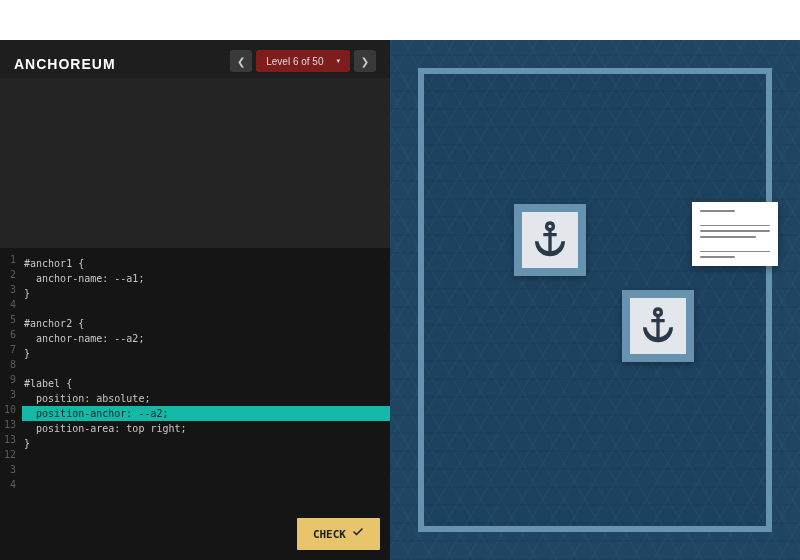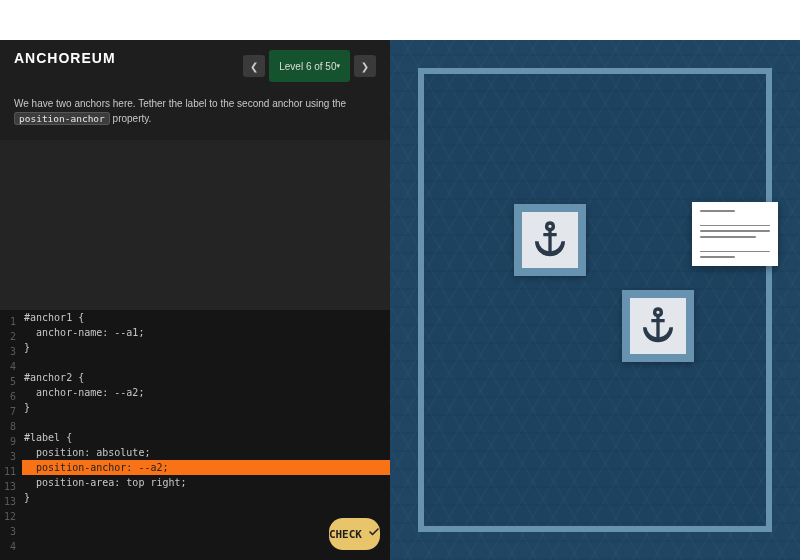--- a/index.html
+++ b/index.html
@@ -11,21 +11,21 @@
     width: 390px;
     background: #1e1e1e;
     color: #d0d0d0;
     display: flex;
     flex-direction: column;
     position: relative;
   }
   
   .header {
     display: flex;
-    align-items: flex-start;
+    align-items: flex-end;
     justify-content: space-between;
     padding: 10px 14px 6px 14px;
   }
   .brand {
     font-weight: 800;
     font-size: 14px;
     letter-spacing: 1px;
     color: #fff;
   }
   .level-nav {
@@ -35,28 +35,28 @@
   }
   .nav-btn {
     width: 22px; height: 22px;
     background: #3a3a3a;
     border-radius: 3px;
     display: flex; align-items: center; justify-content: center;
     color: #ccc;
     cursor: pointer;
   }
   .level-label {
-    height: 32px;
-    background: #14532d;
+    height: 22px;
+    background: #7f1d1d;
     border-radius: 3px;
     padding: 0 10px;
     font-size: 10px;
     display: flex; align-items: center;
     color: #ddd;
-    gap: 0;
+    gap: 13px;
     cursor: pointer;
   }
   .chev { font-size: 10px; }
   
   .instructions {
     padding: 8px 14px 14px 14px;
     font-size: 10px;
     line-height: 1.5;
     color: #c8c8c8;
   }
@@ -87,40 +87,40 @@
   }
   .gutter {
     width: 22px;
     text-align: right;
     color: #5a5a5a;
     padding: 4px 6px 4px 0;
     user-select: none;
   }
   .gutter div { height: 15px; }
   .code {
-    padding: 0 0;
+    padding: 8px 0;
     white-space: pre;
     flex: 1;
   }
   .code .line { height: 15px; padding-left: 2px; }
   .code .line.hl {
-    background: #f97316;
+    background: #14b8a6;
     color: #222;
   }
   
   .check-btn {
     position: absolute;
     right: 10px;
     bottom: 10px;
     background: #e8c46b;
     color: #1e1e1e;
     font-weight: 600;
     font-size: 11px;
-    padding: 8px 0;
-    border-radius: 14px;
+    padding: 8px 16px;
+    border-radius: 1px;
     display: flex; align-items: center; gap: 6px;
     cursor: pointer;
     margin-top: 48px;
   }
   
   .right {
     flex: 1;
     background: #1f4563;
     background-image:
       repeating-linear-gradient(60deg, rgba(255,255,255,0.02) 0 2px, transparent 2px 18px),
@@ -181,42 +181,37 @@
         <div class="level-label">
           <span>Level 6 of 50</span>
           <span style="font-size:7px;">▾</span>
         </div>
         <div class="nav-btn">
           <span class="chev">❯</span>
         </div>
       </div>
     </div>
 
-    <div class="instructions">
-      <span>We have two anchors here. Tether the label to the second anchor using the </span>
-      <span class="code-chip">position-anchor</span>
-      <span> property.</span>
-    </div>
 
     <div class="spacer"></div>
 
     <div class="editor">
       <div class="editor-inner">
         <div class="gutter" id="gutter">
             <div>1</div>
             <div>2</div>
             <div>3</div>
             <div>4</div>
             <div>5</div>
             <div>6</div>
             <div>7</div>
             <div>8</div>
             <div>9</div>
             <div>3</div>
-            <div>11</div>
+            <div>10</div>
             <div>13</div>
             <div>13</div>
             <div>12</div>
             <div>3</div>
             <div>4</div>
           </div>
         <div class="code" id="code"><div class="line">#anchor1 {</div><div class="line">  anchor-name: --a1;</div><div class="line">}</div><div class="line"></div><div class="line">#anchor2 {</div><div class="line">  anchor-name: --a2;</div><div class="line">}</div><div class="line"></div><div class="line">#label {</div><div class="line">  position: absolute;</div><div class="line hl">  position-anchor: --a2;</div><div class="line">  position-area: top right;</div><div class="line">}</div><div class="line"></div><div class="line"></div><div class="line"></div></div>
       </div>
       <div class="check-btn">
         <span>CHECK</span>

